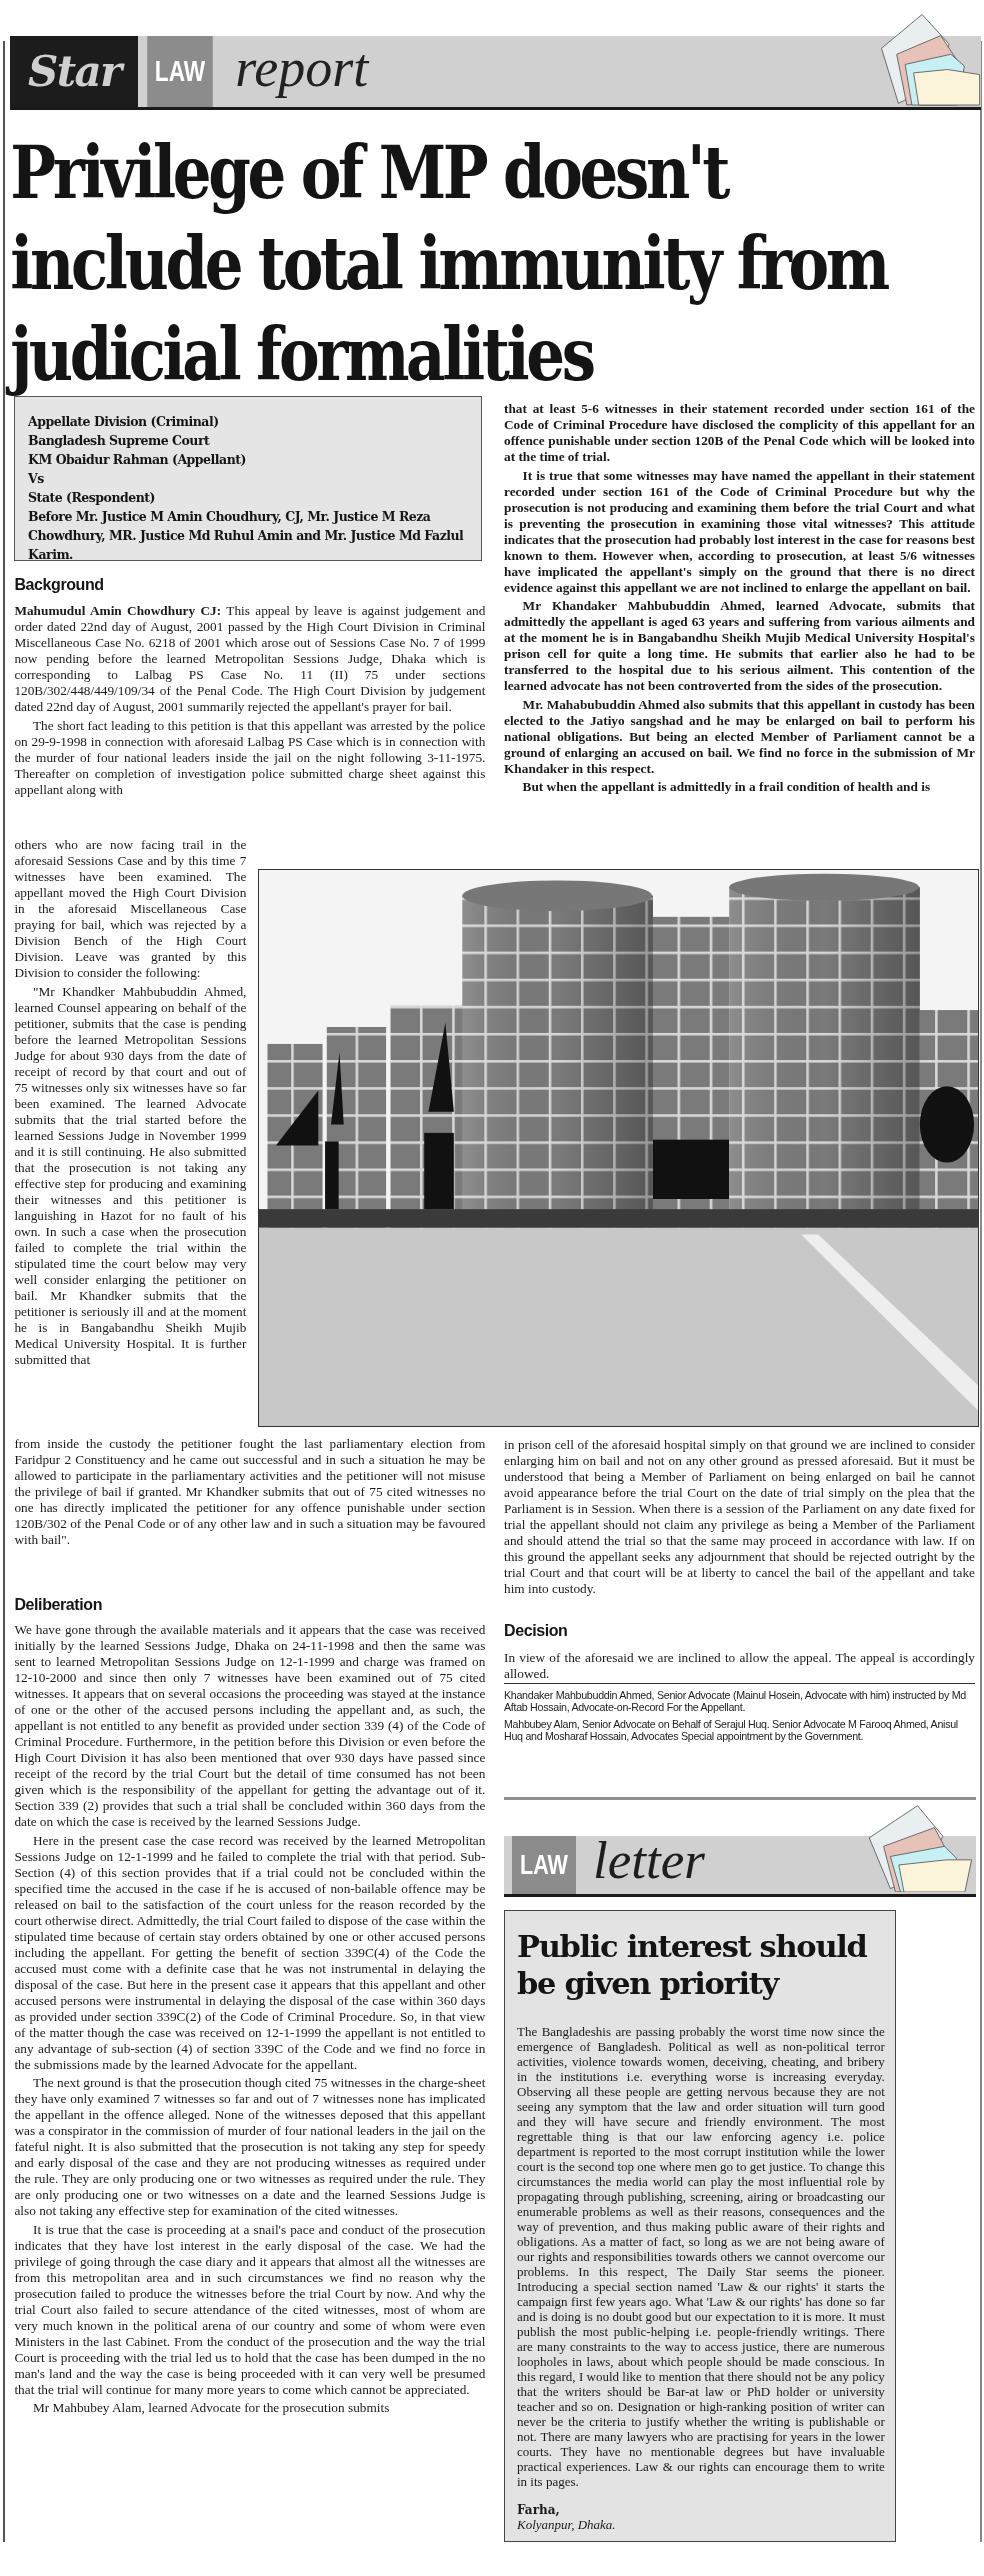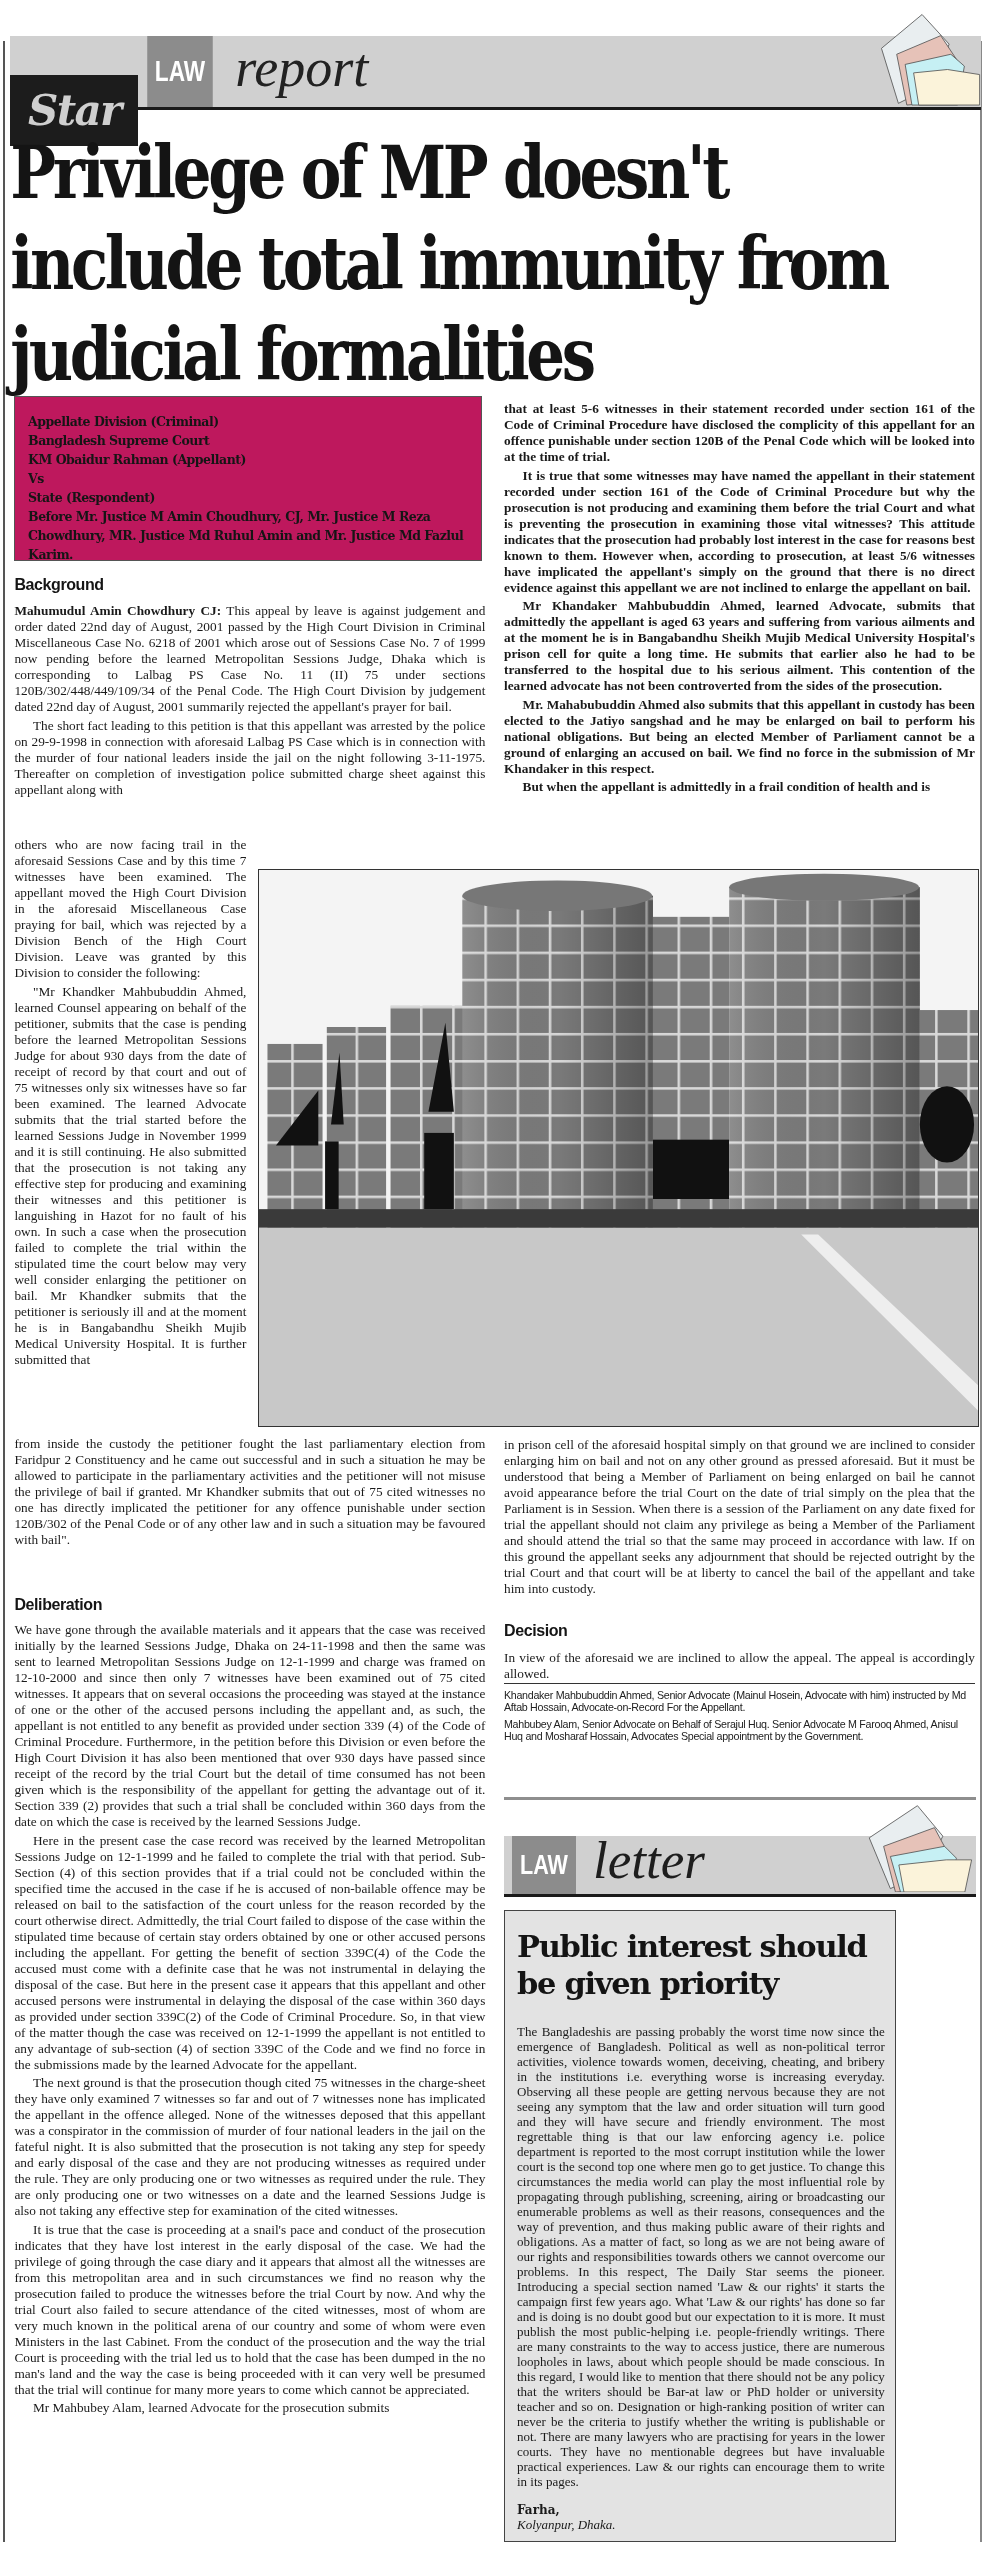--- a/index.html
+++ b/index.html
@@ -8,35 +8,35 @@
   .abs { position:absolute; }
   
   .frame-left { left:3.4px; top:41px; width:1.7px; height:2501px; background:#555; }
   .frame-right { left:980px; top:41px; width:1.7px; height:2501px; background:#888; }
 
   
   .masthead { left:10.2px; top:36px; width:971px; height:71px; background:#d0d0d0;
               border-bottom:3.4px solid #1a1a1a; }
   .mh-star { left:0; top:0; width:128px; height:71px; background:#1c1c1c; color:#cfcfcf;
              font-family:"DejaVu Serif", serif; font-weight:bold; font-style:italic;
-             font-size:42px; line-height:71px; text-align:center; letter-spacing:-1.7px;margin-top:39px; }
+             font-size:42px; line-height:71px; text-align:center; letter-spacing:-1.7px; }
   .mh-law { left:128px; top:0; width:84px; height:71px; background:#8c8c8c; color:#fff;
             font-family:"Liberation Sans", sans-serif; font-weight:bold; font-size:29px;
             line-height:71px; text-align:center; transform:scaleX(0.78); transform-origin:center; }
   .mh-report { left:225px; top:-3.4px; font-family:"Liberation Serif", serif; font-style:italic;
                font-size:54px; line-height:71px; color:#222; }
   .folder-icon { position:absolute; }
 
   
   .headline { left:10.2px; top:127px; width:958px; font-family:"DejaVu Serif", serif;
               font-weight:bold; font-size:61px; line-height:76px; letter-spacing:-3.4px;
               color:#141414; transform:scaleY(1.2); transform-origin:top left; }
 
   
-  .casebox { left:14.4px; top:396px; width:468px; height:165px; background:#be185d;
+  .casebox { left:14.4px; top:396px; width:468px; height:165px; background:#e5e5e5;
              border:1.7px solid #555; box-sizing:border-box; padding:15.3px 12px 0 12.7px; }
   .casebox div { font-family:"DejaVu Serif", serif; font-weight:bold; font-size:12.5px;
                  line-height:19px; letter-spacing:-0.5px; color:#151515; }
 
   .section-h { font-family:Liberation Sans, sans-serif; font-weight:bold; font-size:16px;
                color:#151515; letter-spacing:-0.4px; }
 
   .body-text { font-family:"Liberation Serif", serif; font-size:13.3px; line-height:16px;
                text-align:justify; color:#1a1a1a; }
   .body-text p { margin:0; text-indent:18.6px; }

